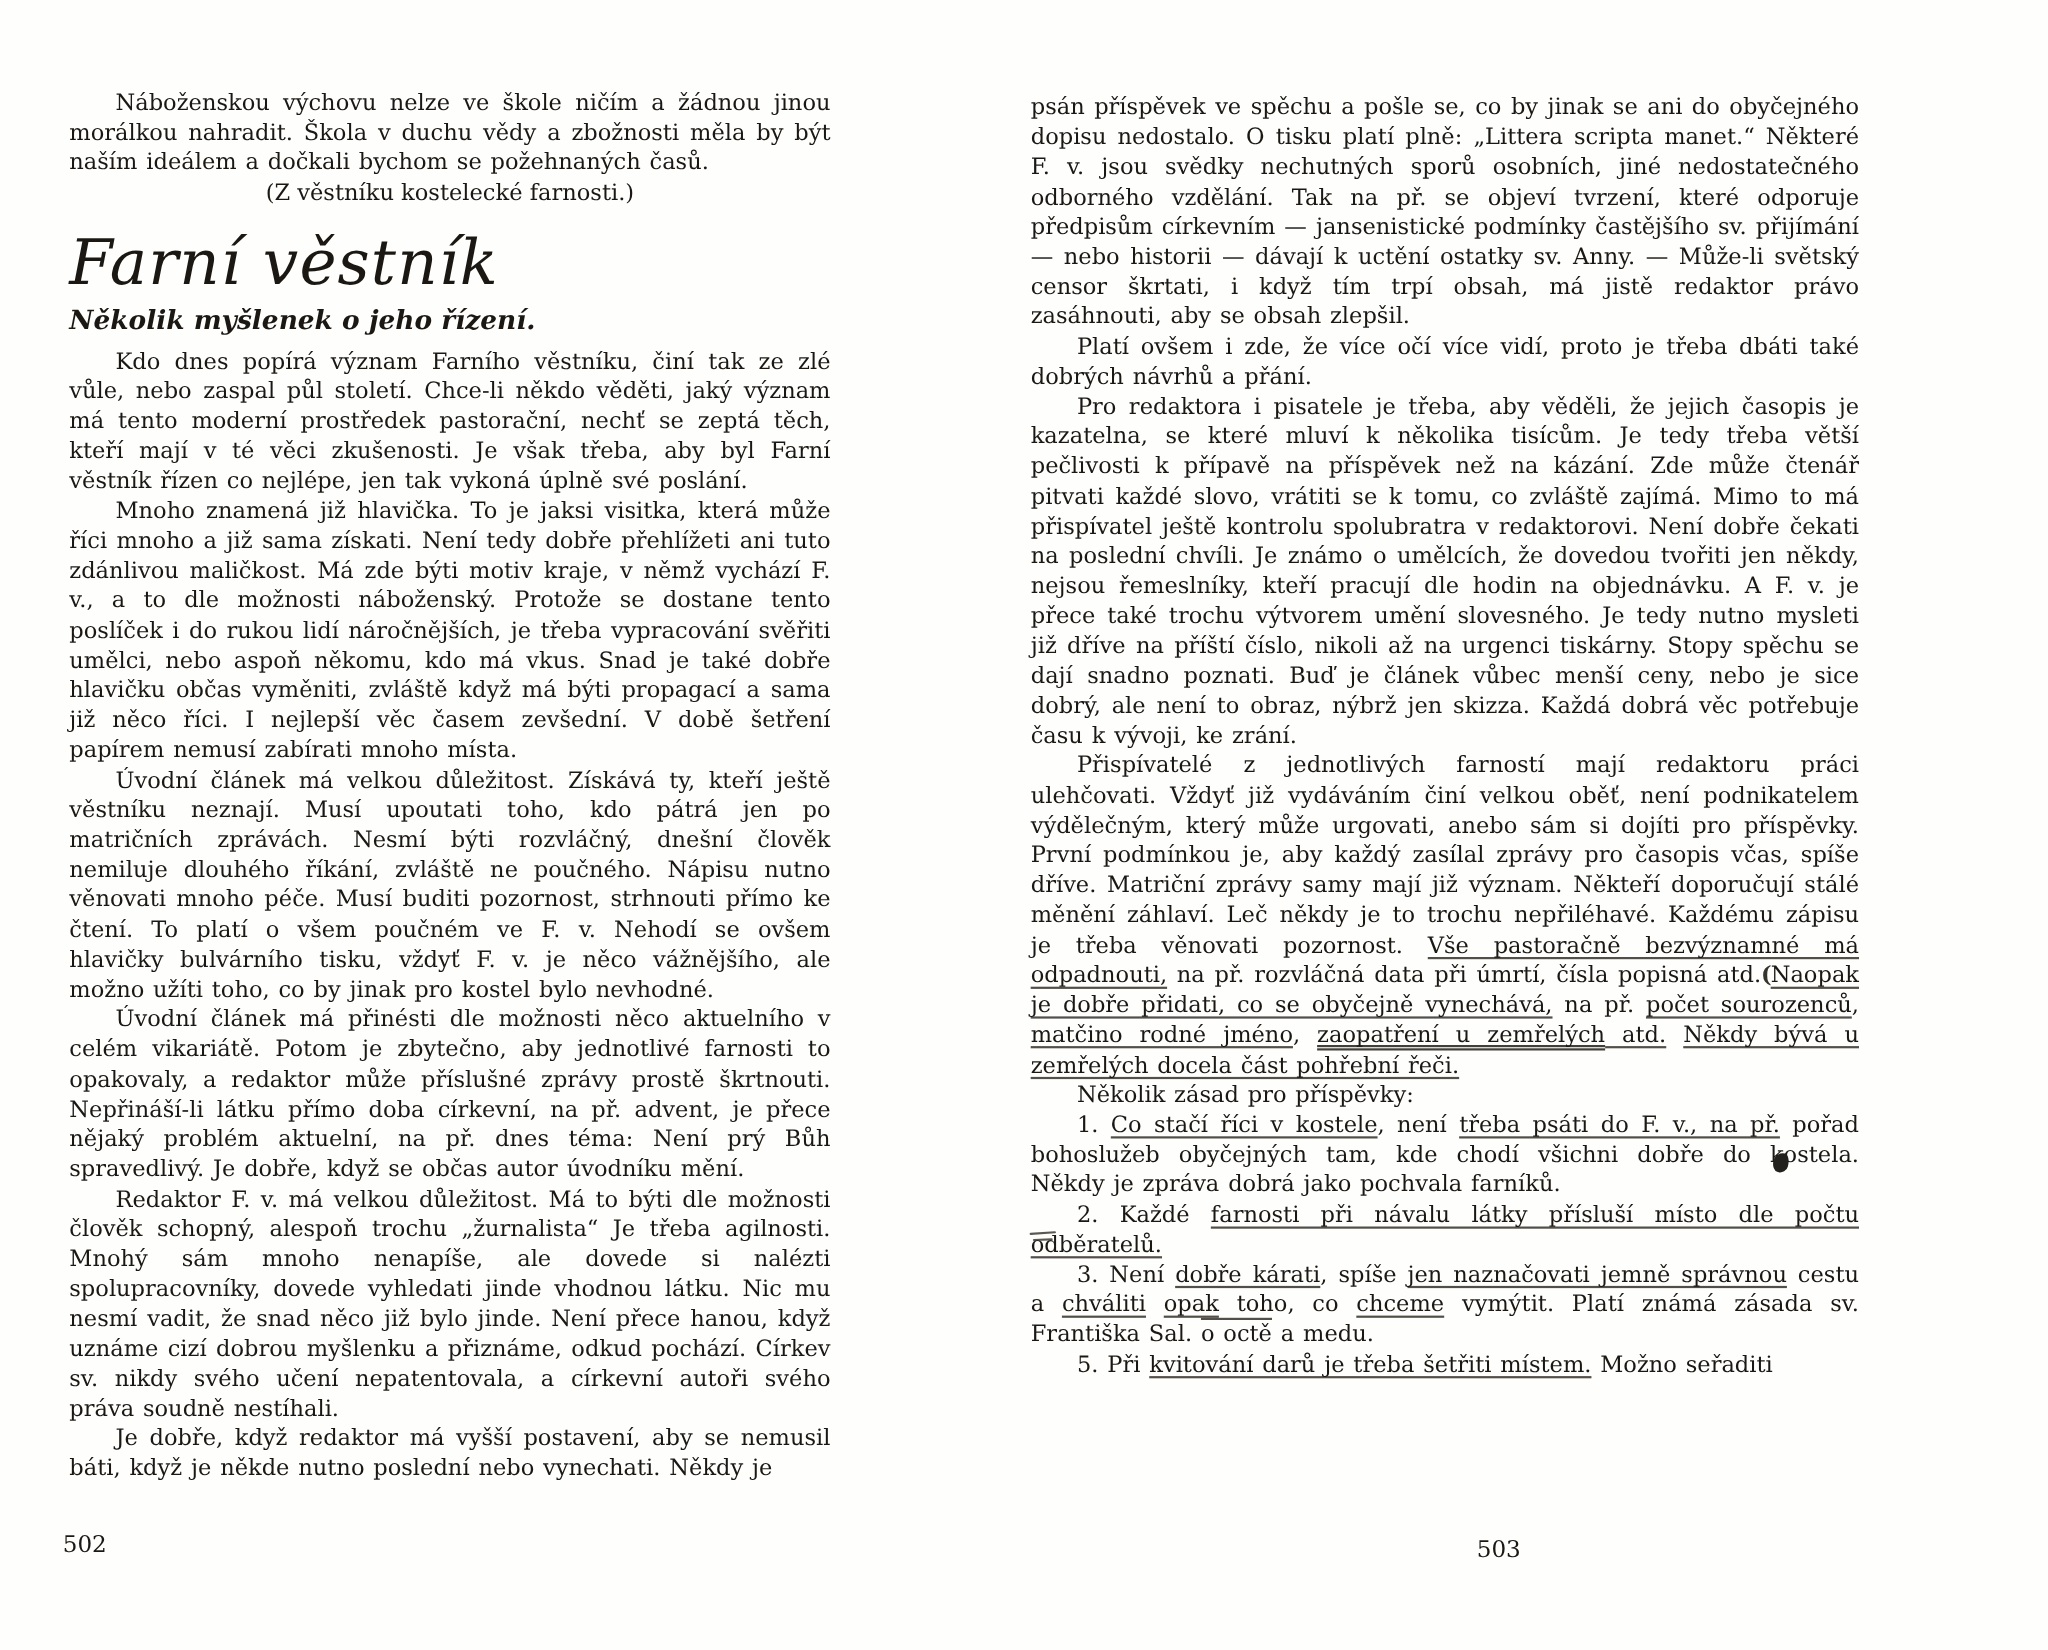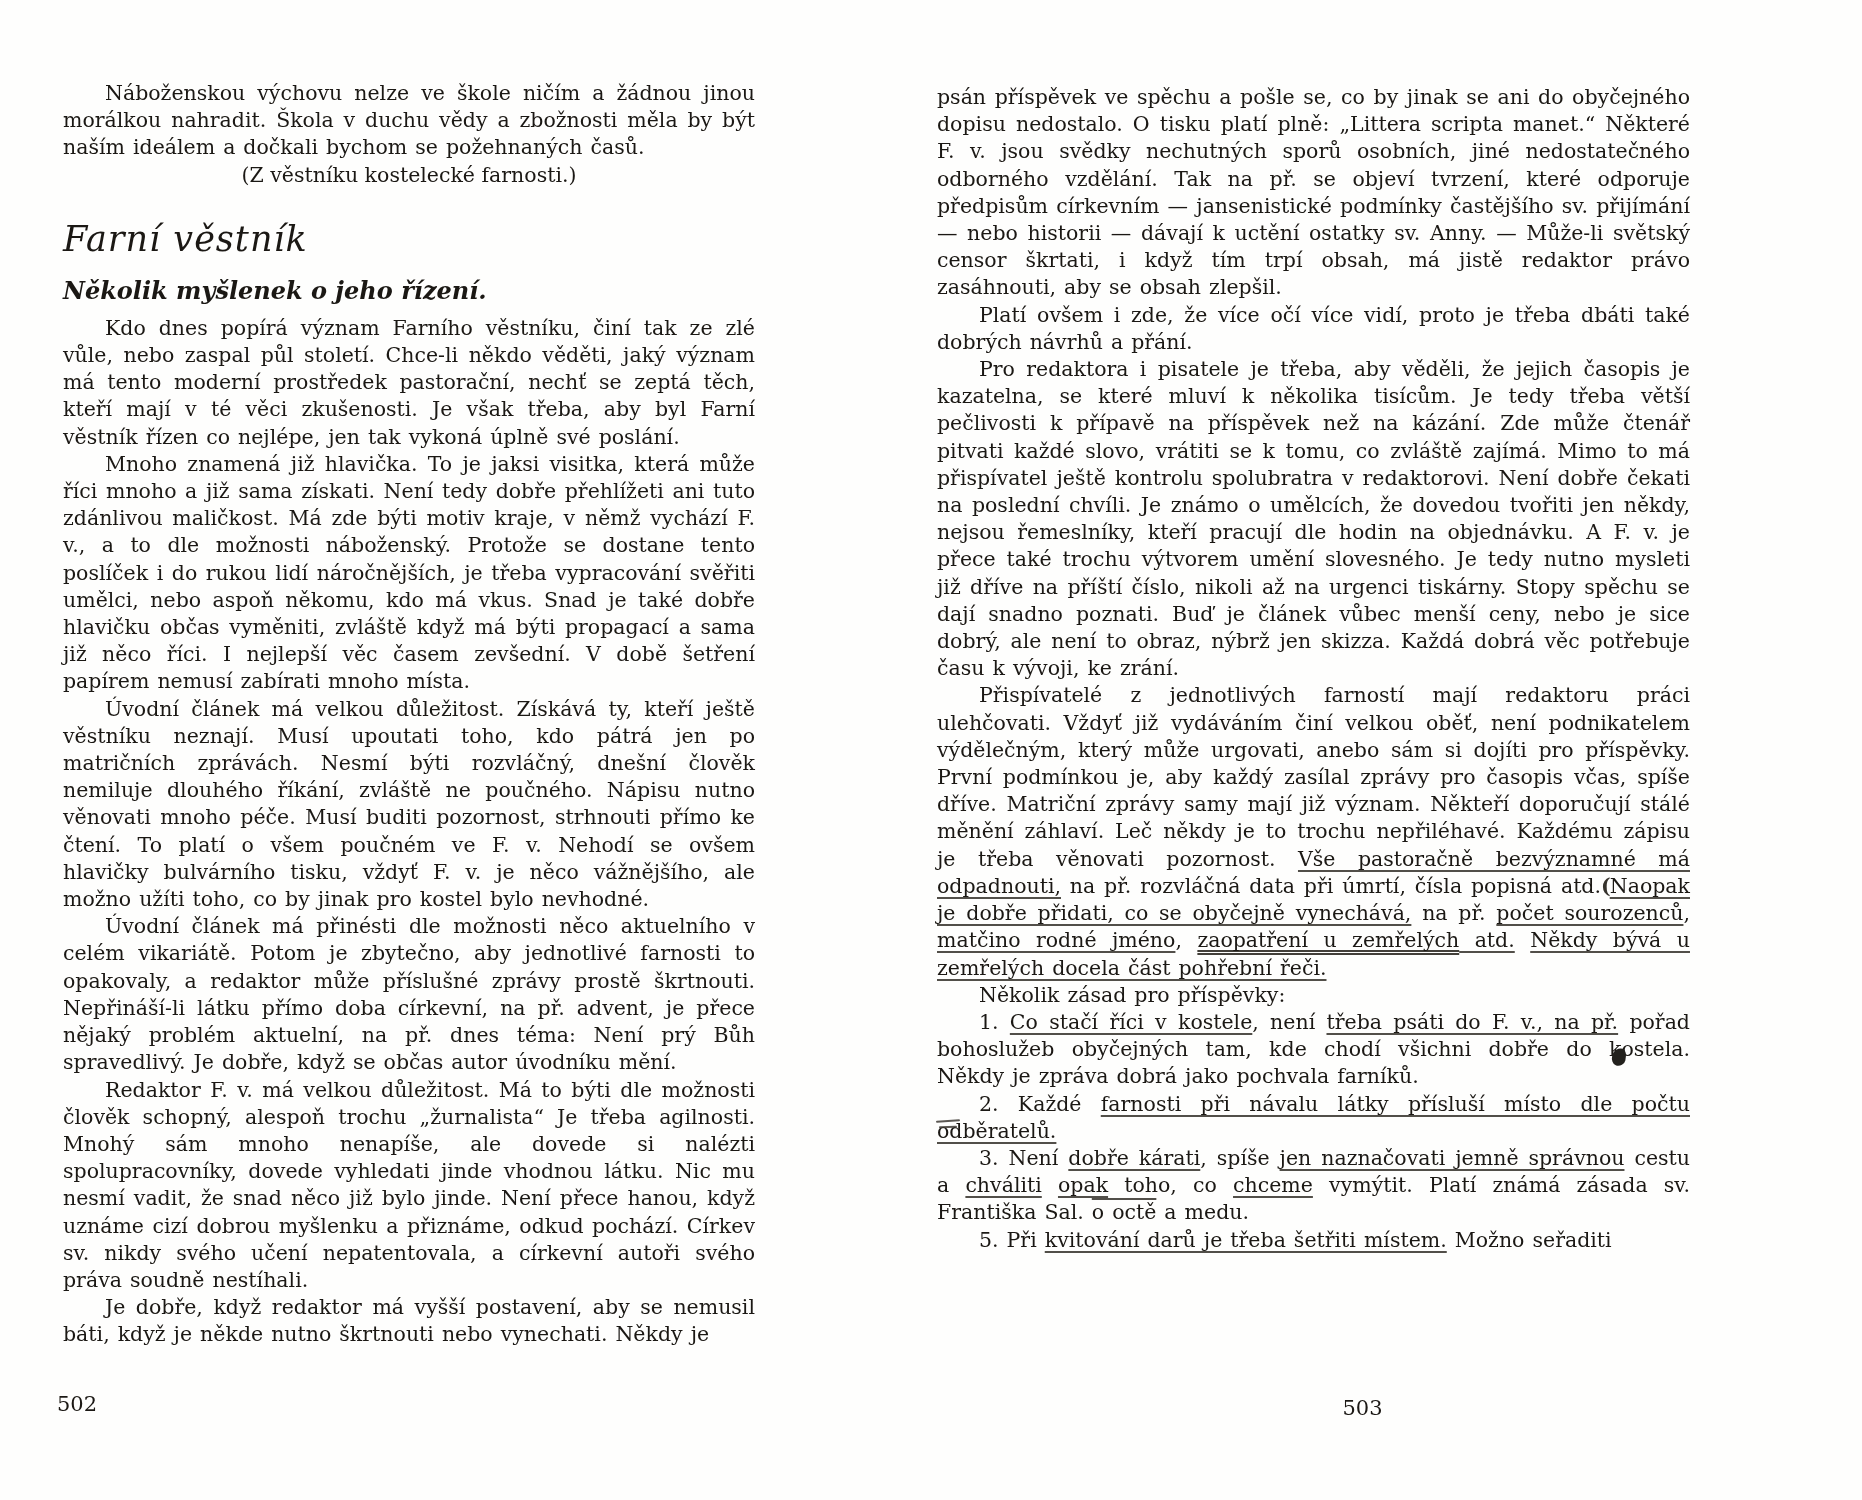--- a/index.html
+++ b/index.html
@@ -25,21 +25,21 @@
   }
   .para.noindent { text-indent: 0; }
   .attr-line {
     margin: 0;
     text-align: center;
     text-indent: 0;
   }
   .article-title {
     font-style: italic;
     font-weight: normal;
-    font-size: 35px;
+    font-size: 57px;
     line-height: 48px;
     letter-spacing: 1px;
     margin: 26px 0 14px 0;
   }
   .article-subtitle {
     font-style: italic;
     font-weight: bold;
     font-size: 24px;
     line-height: 28px;
     margin: 0 0 10px 0;
@@ -100,21 +100,21 @@
 <div class="page page-left">
     <p class="para"><span>Náboženskou výchovu nelze ve škole ničím a žádnou jinou morálkou nahradit. Škola v duchu vědy a zbožnosti měla by být naším ideálem a dočkali bychom se požehnaných časů.</span></p>
     <p class="attr-line"><span>(Z věstníku kostelecké farnosti.)</span></p>
     <h1 class="article-title">Farní věstník</h1>
     <h2 class="article-subtitle">Několik myšlenek o jeho řízení.</h2>
     <p class="para"><span>Kdo dnes popírá význam Farního věstníku, činí tak ze zlé vůle, nebo zaspal půl století. Chce-li někdo věděti, jaký význam má tento moderní prostředek pastorační, nechť se zeptá těch, kteří mají v té věci zkušenosti. Je však třeba, aby byl Farní věstník řízen co nejlépe, jen tak vykoná úplně své poslání.</span></p>
     <p class="para"><span>Mnoho znamená již hlavička. To je jaksi visitka, která může říci mnoho a již sama získati. Není tedy dobře přehlížeti ani tuto zdánlivou maličkost. Má zde býti motiv kraje, v němž vychází F. v., a to dle možnosti náboženský. Protože se dostane tento poslíček i do rukou lidí náročnějších, je třeba vypracování svěřiti umělci, nebo aspoň někomu, kdo má vkus. Snad je také dobře hlavičku občas vyměniti, zvláště když má býti propagací a sama již něco říci. I nejlepší věc časem zevšední. V době šetření papírem nemusí zabírati mnoho místa.</span></p>
     <p class="para"><span>Úvodní článek má velkou důležitost. Získává ty, kteří ještě věstníku neznají. Musí upoutati toho, kdo pátrá jen po matričních zprávách. Nesmí býti rozvláčný, dnešní člověk nemiluje dlouhého říkání, zvláště ne poučného. Nápisu nutno věnovati mnoho péče. Musí buditi pozornost, strhnouti přímo ke čtení. To platí o všem poučném ve F. v. Nehodí se ovšem hlavičky bulvárního tisku, vždyť F. v. je něco vážnějšího, ale možno užíti toho, co by jinak pro kostel bylo nevhodné.</span></p>
     <p class="para"><span>Úvodní článek má přinésti dle možnosti něco aktuelního v celém vikariátě. Potom je zbytečno, aby jednotlivé farnosti to opakovaly, a redaktor může příslušné zprávy prostě škrtnouti. Nepřináší-li látku přímo doba církevní, na př. advent, je přece nějaký problém aktuelní, na př. dnes téma: Není prý Bůh spravedlivý. Je dobře, když se občas autor úvodníku mění.</span></p>
     <p class="para"><span>Redaktor F. v. má velkou důležitost. Má to býti dle možnosti člověk schopný, alespoň trochu „žurnalista“ Je třeba agilnosti. Mnohý sám mnoho nenapíše, ale dovede si nalézti spolupracovníky, dovede vyhledati jinde vhodnou látku. Nic mu nesmí vadit, že snad něco již bylo jinde. Není přece hanou, když uznáme cizí dobrou myšlenku a přiznáme, odkud pochází. Církev sv. nikdy svého učení nepatentovala, a církevní autoři svého práva soudně nestíhali.</span></p>
-    <p class="para"><span>Je dobře, když redaktor má vyšší postavení, aby se nemusil báti, když je někde nutno škrtnouti nebo vynechati. Někdy je</span></p>
+    <p class="para"><span>Je dobře, když redaktor má vyšší postavení, aby se nemusil báti, když je někde nutno poslední nebo vynechati. Někdy je</span></p>
   </div>
 
 <div class="page page-right">
     <p class="para noindent"><span>psán příspěvek ve spěchu a pošle se, co by jinak se ani do obyčejného dopisu nedostalo. O tisku platí plně: „Littera scripta manet.“ Některé F. v. jsou svědky nechutných sporů osobních, jiné nedostatečného odborného vzdělání. Tak na př. se objeví tvrzení, které odporuje předpisům církevním — jansenistické podmínky častějšího sv. přijímání — nebo historii — dávají k uctění ostatky sv. Anny. — Může-li světský censor škrtati, i když tím trpí obsah, má jistě redaktor právo zasáhnouti, aby se obsah zlepšil.</span></p>
     <p class="para"><span>Platí ovšem i zde, že více očí více vidí, proto je třeba dbáti také dobrých návrhů a přání.</span></p>
     <p class="para"><span>Pro redaktora i pisatele je třeba, aby věděli, že jejich časopis je kazatelna, se které mluví k několika tisícům. Je tedy třeba větší pečlivosti k přípavě na příspěvek než na kázání. Zde může čtenář pitvati každé slovo, vrátiti se k tomu, co zvláště zajímá. Mimo to má přispívatel ještě kontrolu spolubratra v redaktorovi. Není dobře čekati na poslední chvíli. Je známo o umělcích, že dovedou tvořiti jen někdy, nejsou řemeslníky, kteří pracují dle hodin na objednávku. A F. v. je přece také trochu výtvorem umění slovesného. Je tedy nutno mysleti již dříve na příští číslo, nikoli až na urgenci tiskárny. Stopy spěchu se dají snadno poznati. Buď je článek vůbec menší ceny, nebo je sice dobrý, ale není to obraz, nýbrž jen skizza. Každá dobrá věc potřebuje času k vývoji, ke zrání.</span></p>
     <p class="para"><span>Přispívatelé z jednotlivých farností mají redaktoru práci ulehčovati. Vždyť již vydáváním činí velkou oběť, není podnikatelem výdělečným, který může urgovati, anebo sám si dojíti pro příspěvky. První podmínkou je, aby každý zasílal zprávy pro časopis včas, spíše dříve. Matriční zprávy samy mají již význam. Někteří doporučují stálé měnění záhlaví. Leč někdy je to trochu nepřiléhavé. Každému zápisu je třeba věnovati pozornost. </span><span class="seg-u">Vše pastoračně bezvýznamné má odpadnouti,</span><span> na př. rozvláčná data při úmrtí, čísla popisná atd.</span><span class="seg-mark">(</span><span class="seg-u">Naopak je dobře přidati, co se obyčejně vynechává,</span><span> na př. </span><span class="seg-u">počet sourozenců</span><span>, </span><span class="seg-u">matčino rodné jméno</span><span>, </span><span class="seg-u2">zaopatření u zemřelých</span><span class="seg-u"> atd.</span><span> </span><span class="seg-u">Někdy bývá u zemřelých docela část pohřební řeči.</span></p>
     <p class="para"><span>Několik zásad pro příspěvky:</span></p>
     <p class="para"><span>1. </span><span class="seg-u">Co stačí říci v kostele</span><span>, není </span><span class="seg-u">třeba psáti do F. v., na př.</span><span> pořad bohoslužeb obyčejných tam, kde chodí všichni dobře do kostela. Někdy je zpráva dobrá jako pochvala farníků.</span></p>
     <p class="para"><span>2. Každé </span><span class="seg-u">farnosti při návalu látky přísluší místo dle počtu odběratelů.</span></p>

